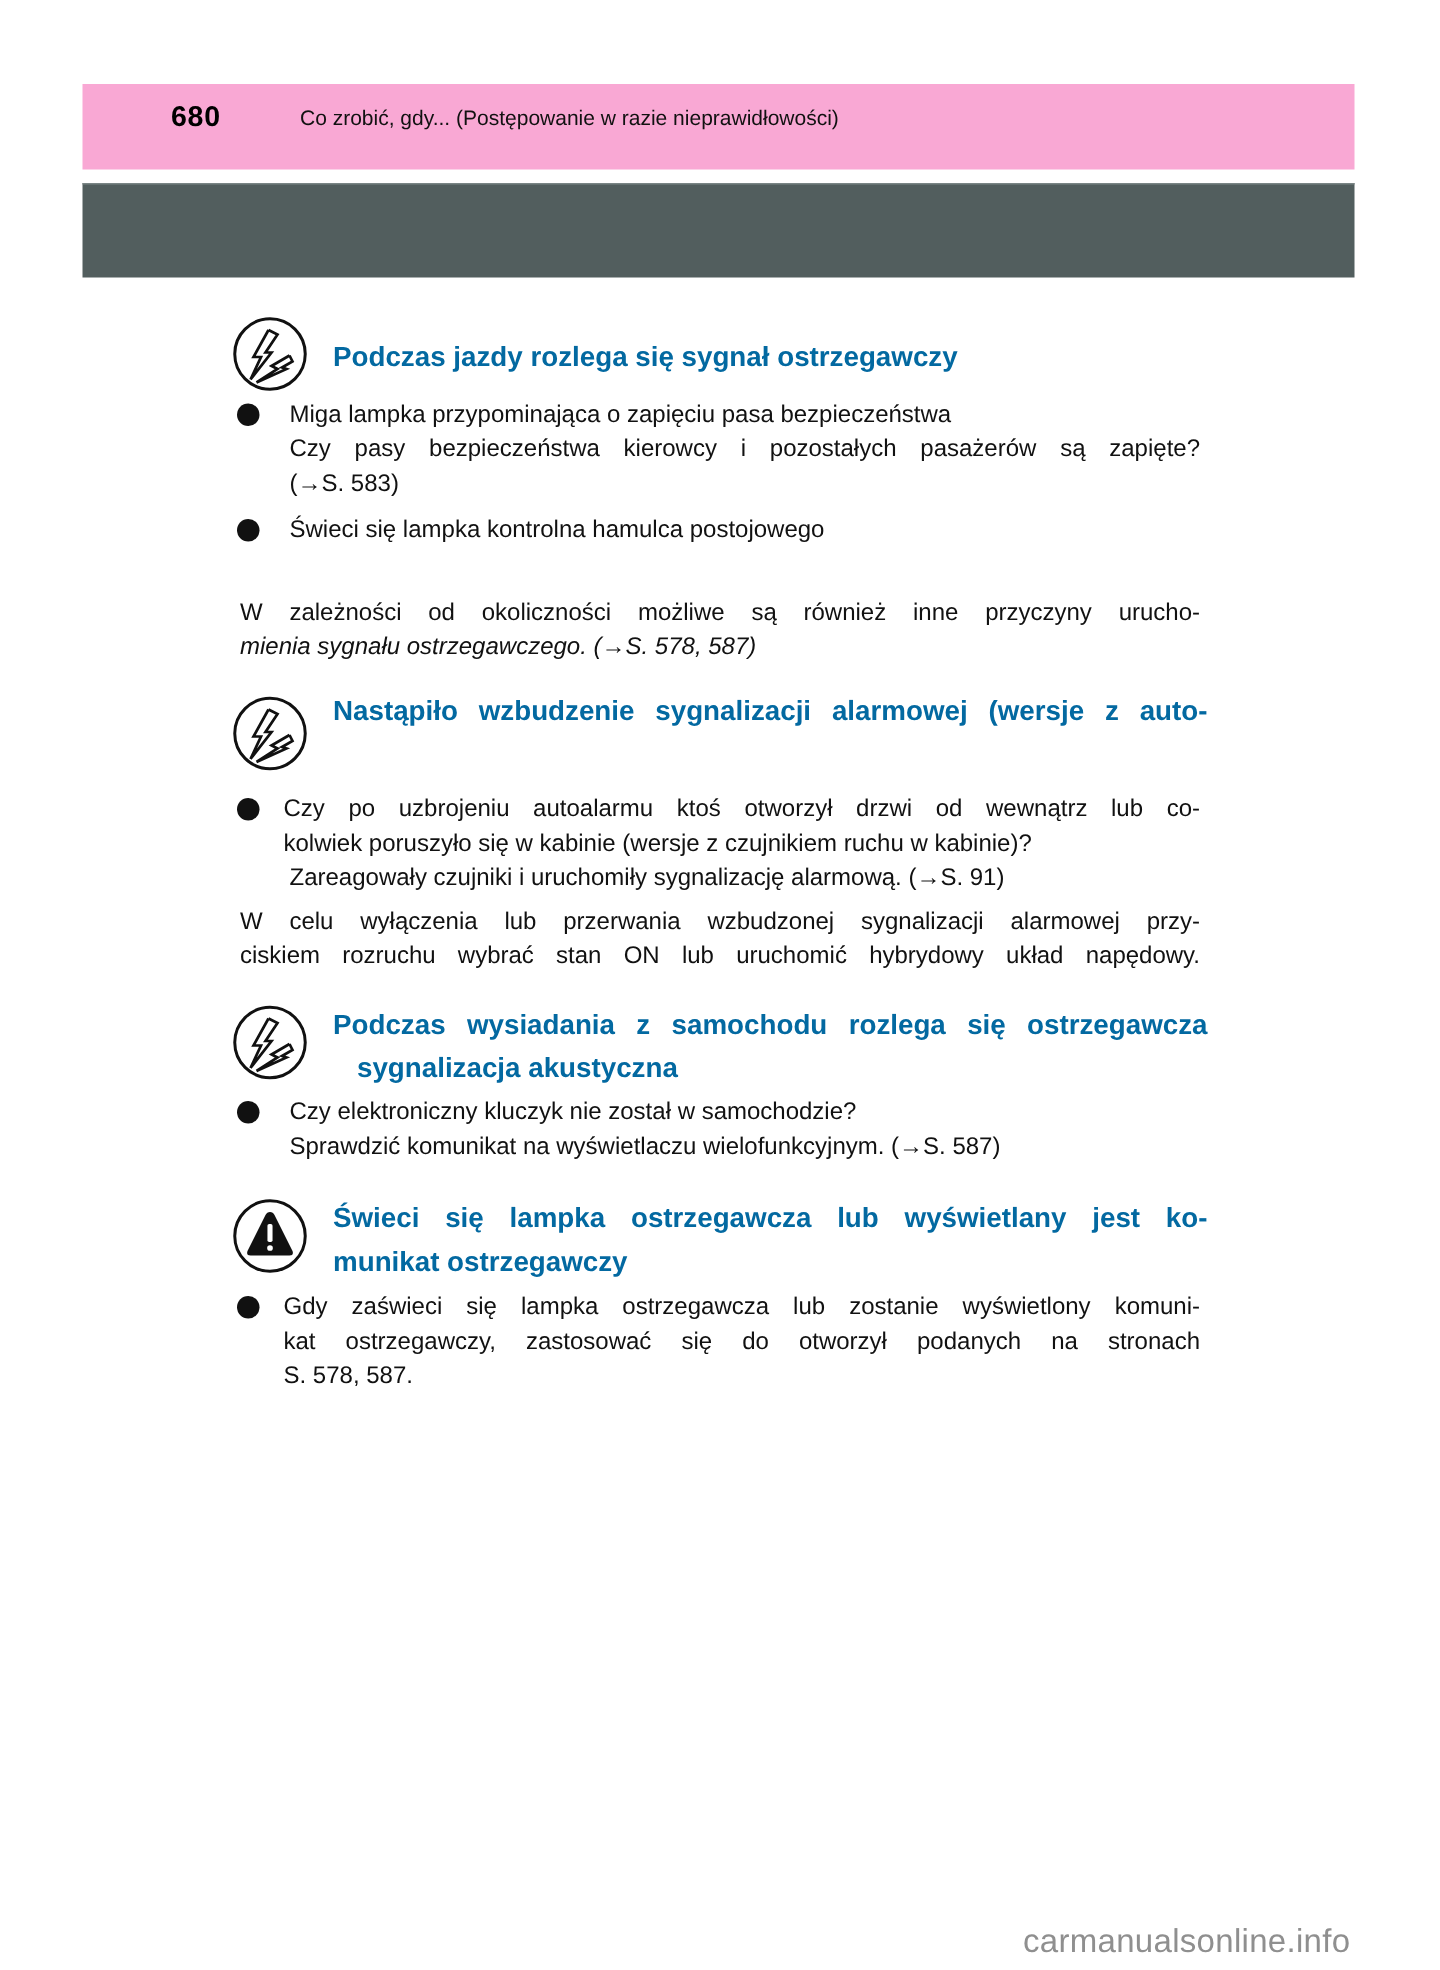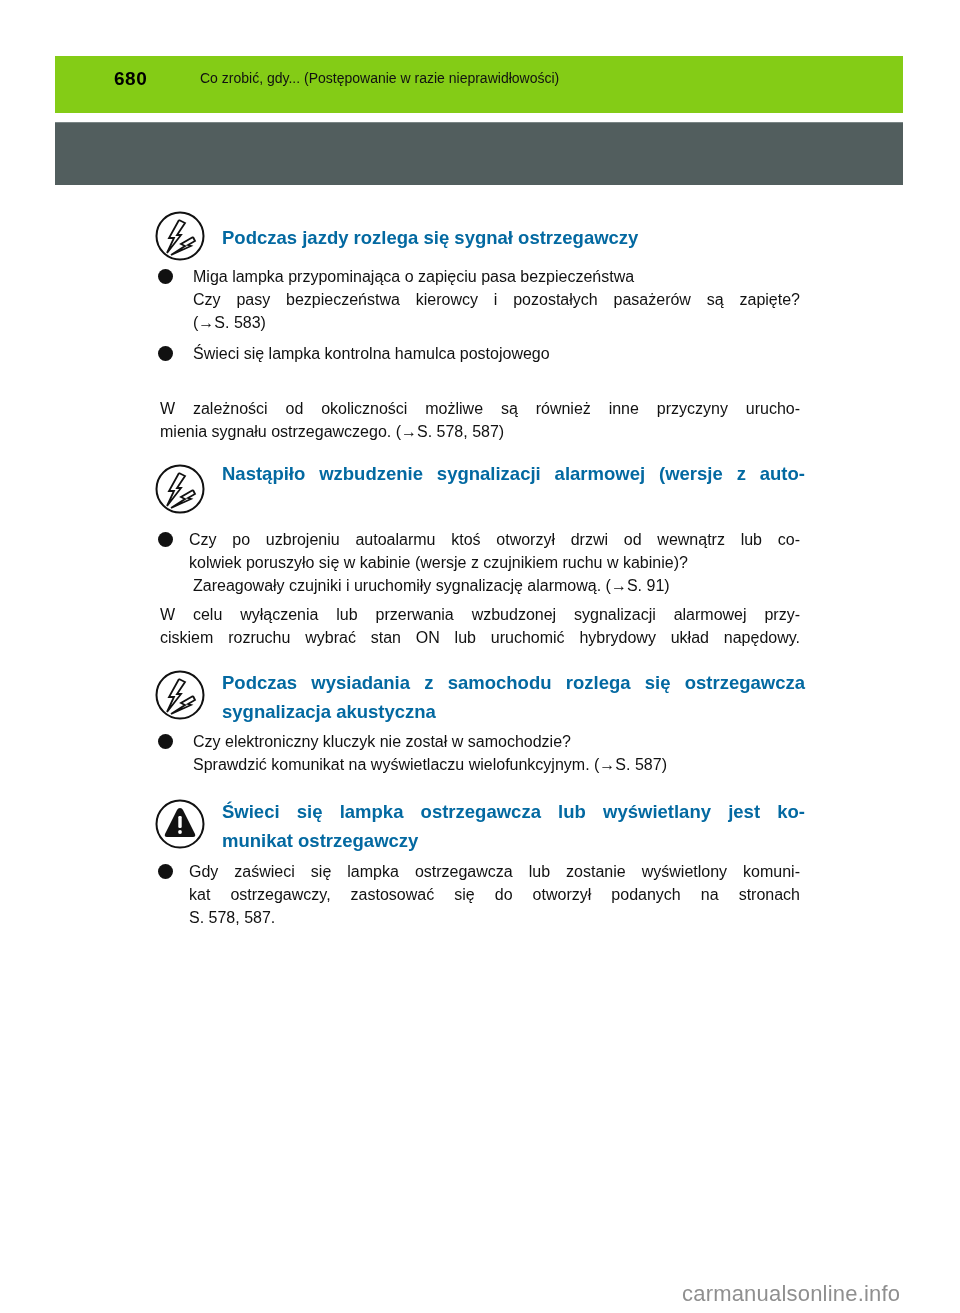--- a/index.html
+++ b/index.html
@@ -3,21 +3,21 @@
 <meta charset="utf-8">
 <style>
   html, body { margin: 0; padding: 0; }
   body {
     width: 960px; height: 1313px; position: relative; overflow: hidden;
     background: #ffffff; color: #111;
     font-family: "Liberation Sans", sans-serif;
   }
   .header-band {
     position: absolute; left: 55px; top: 56px; width: 848px; height: 57px;
-    background: #84cc16;
+    background: #f9a8d4;
   }
   .page-number {
     position: absolute; left: 59px; top: 12px;
     font-size: 19px; font-weight: bold; color: #000; letter-spacing: 0.5px;
   }
   .chapter-title {
     position: absolute; left: 145px; top: 14px;
     font-size: 14px; color: #111;
   }
   .dark-band {
@@ -79,21 +79,21 @@
     <span class="line" style="display:block;">(→S. 583)</span>
   </div>
 
   <div class="bullet-dot" style="left:158px; top:346px;"></div>
   <div class="para" style="left:193px; top:342px; width:607px;">
     <span class="line" style="display:block;">Świeci się lampka kontrolna hamulca postojowego</span>
   </div>
 
   <div class="para" style="left:160px; top:397px; width:640px;">
     <span class="just">W zależności od okoliczności możliwe są również inne przyczyny urucho-</span>
-    <span class="line" style="display:block;">mienia sygnału ostrzegawczego. (→S. 578, 587)</span>
+    <span class="line" style="display:block;font-style:italic;">mienia sygnału ostrzegawczego. (→S. 578, 587)</span>
   </div>
 
   <div class="section" style="top:464px;">
     <svg class="sec-icon" style="top:0;" viewBox="0 0 50 50">
       <circle cx="25" cy="25" r="23.5" fill="none" stroke="#111" stroke-width="2"></circle>
       <path d="M24 9 L14 27 L19 27 L12 42 M24 9 L30 12 L22 24 L26 24 L12 42" fill="none" stroke="#111" stroke-width="1.8"></path>
       <path d="M38 26 L26 33 L30 35 L16 44 M38 26 L40 30 L33 34 L36 35 L16 44" fill="none" stroke="#111" stroke-width="1.8"></path>
     </svg>
     <div class="sec-title" style="top:-5px;">
       <span class="just">Nastąpiło wzbudzenie sygnalizacji alarmowej (wersje z auto-</span>
@@ -113,21 +113,21 @@
   </div>
 
   <div class="section" style="top:670px;">
     <svg class="sec-icon" style="top:0;" viewBox="0 0 50 50">
       <circle cx="25" cy="25" r="23.5" fill="none" stroke="#111" stroke-width="2"></circle>
       <path d="M24 9 L14 27 L19 27 L12 42 M24 9 L30 12 L22 24 L26 24 L12 42" fill="none" stroke="#111" stroke-width="1.8"></path>
       <path d="M38 26 L26 33 L30 35 L16 44 M38 26 L40 30 L33 34 L36 35 L16 44" fill="none" stroke="#111" stroke-width="1.8"></path>
     </svg>
     <div class="sec-title" style="top:-2px;">
       <span class="just">Podczas wysiadania z samochodu rozlega się ostrzegawcza</span>
-      <span class="line" style="display:block;">sygnalizacja akustyczna</span>
+      <span class="line" style="display:block;margin-left:16px;">sygnalizacja akustyczna</span>
     </div>
   </div>
 
   <div class="bullet-dot" style="left:158px; top:734px;"></div>
   <div class="para" style="left:193px; top:730px; width:607px;">
     <span class="line" style="display:block;">Czy elektroniczny kluczyk nie został w samochodzie?</span>
     <span class="line" style="display:block;">Sprawdzić komunikat na wyświetlaczu wielofunkcyjnym. (→S. 587)</span>
   </div>
 
   <div class="section" style="top:799px;">

